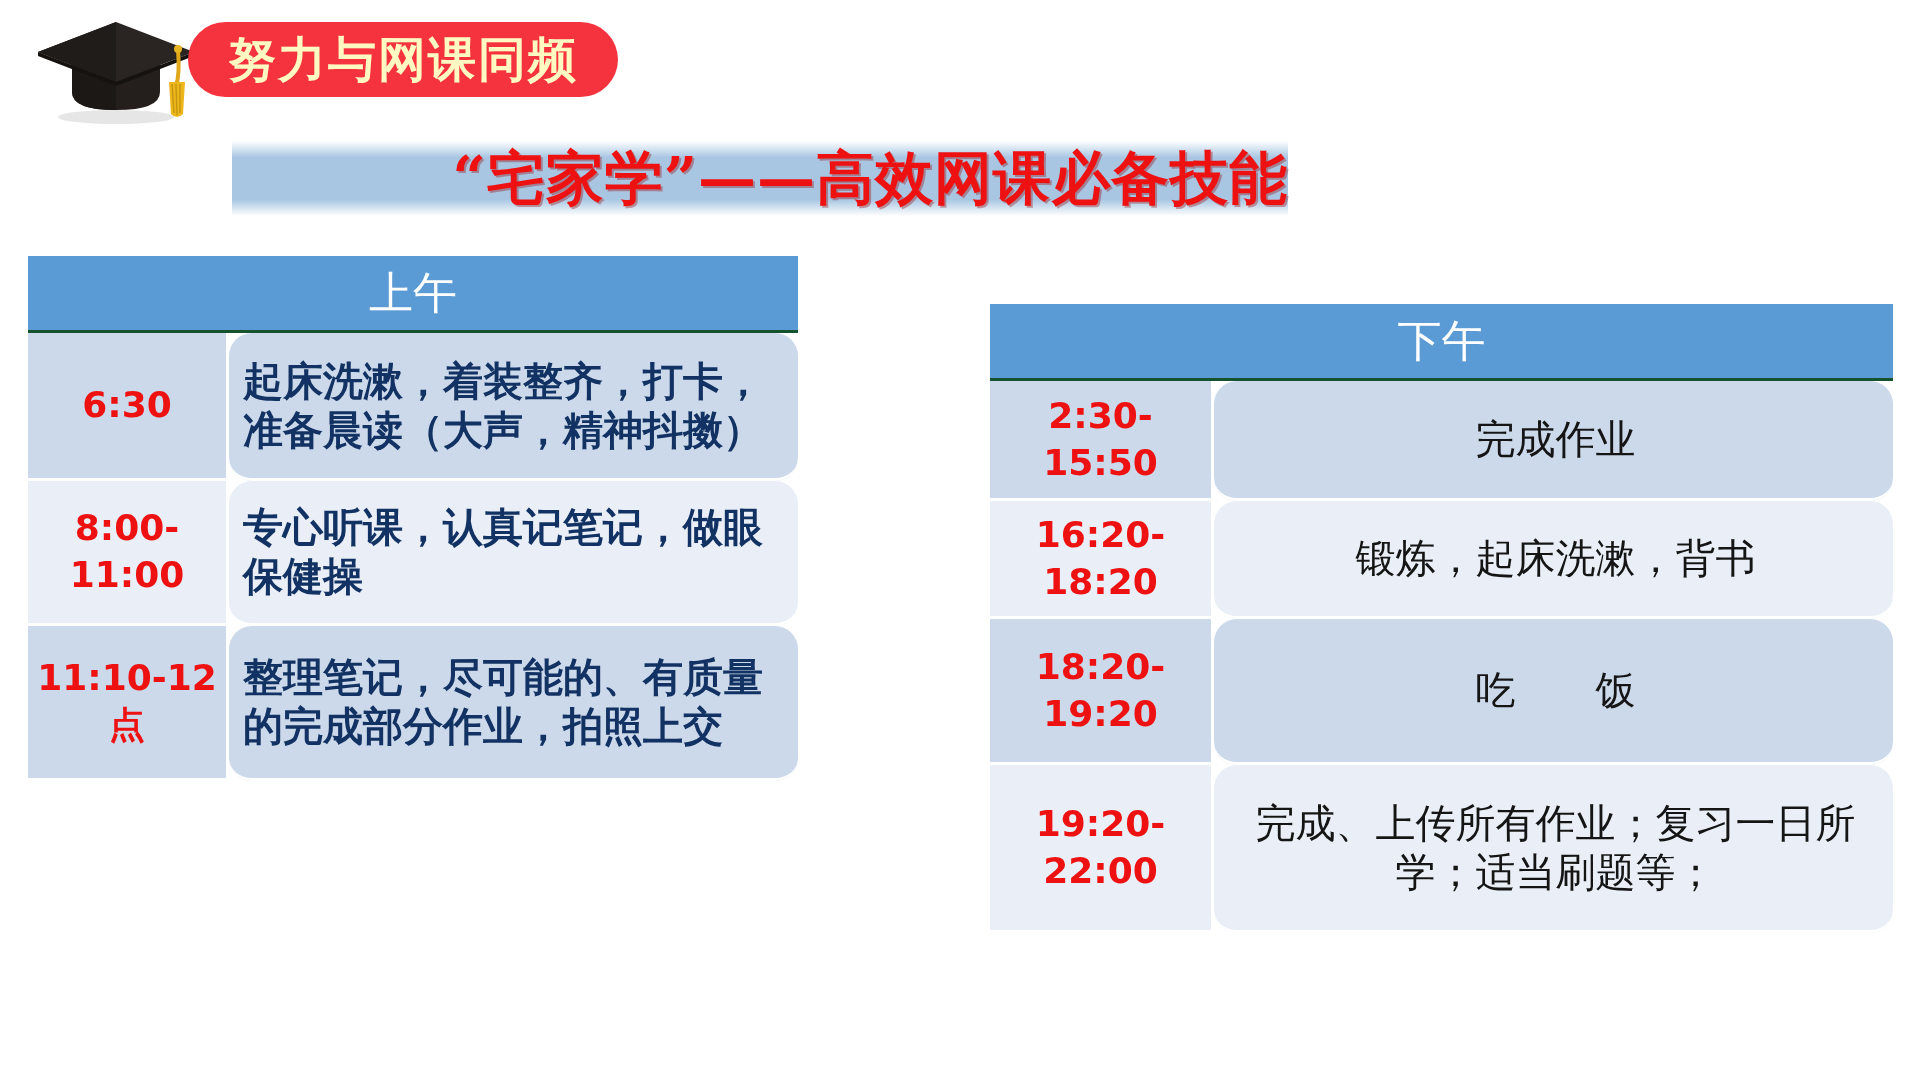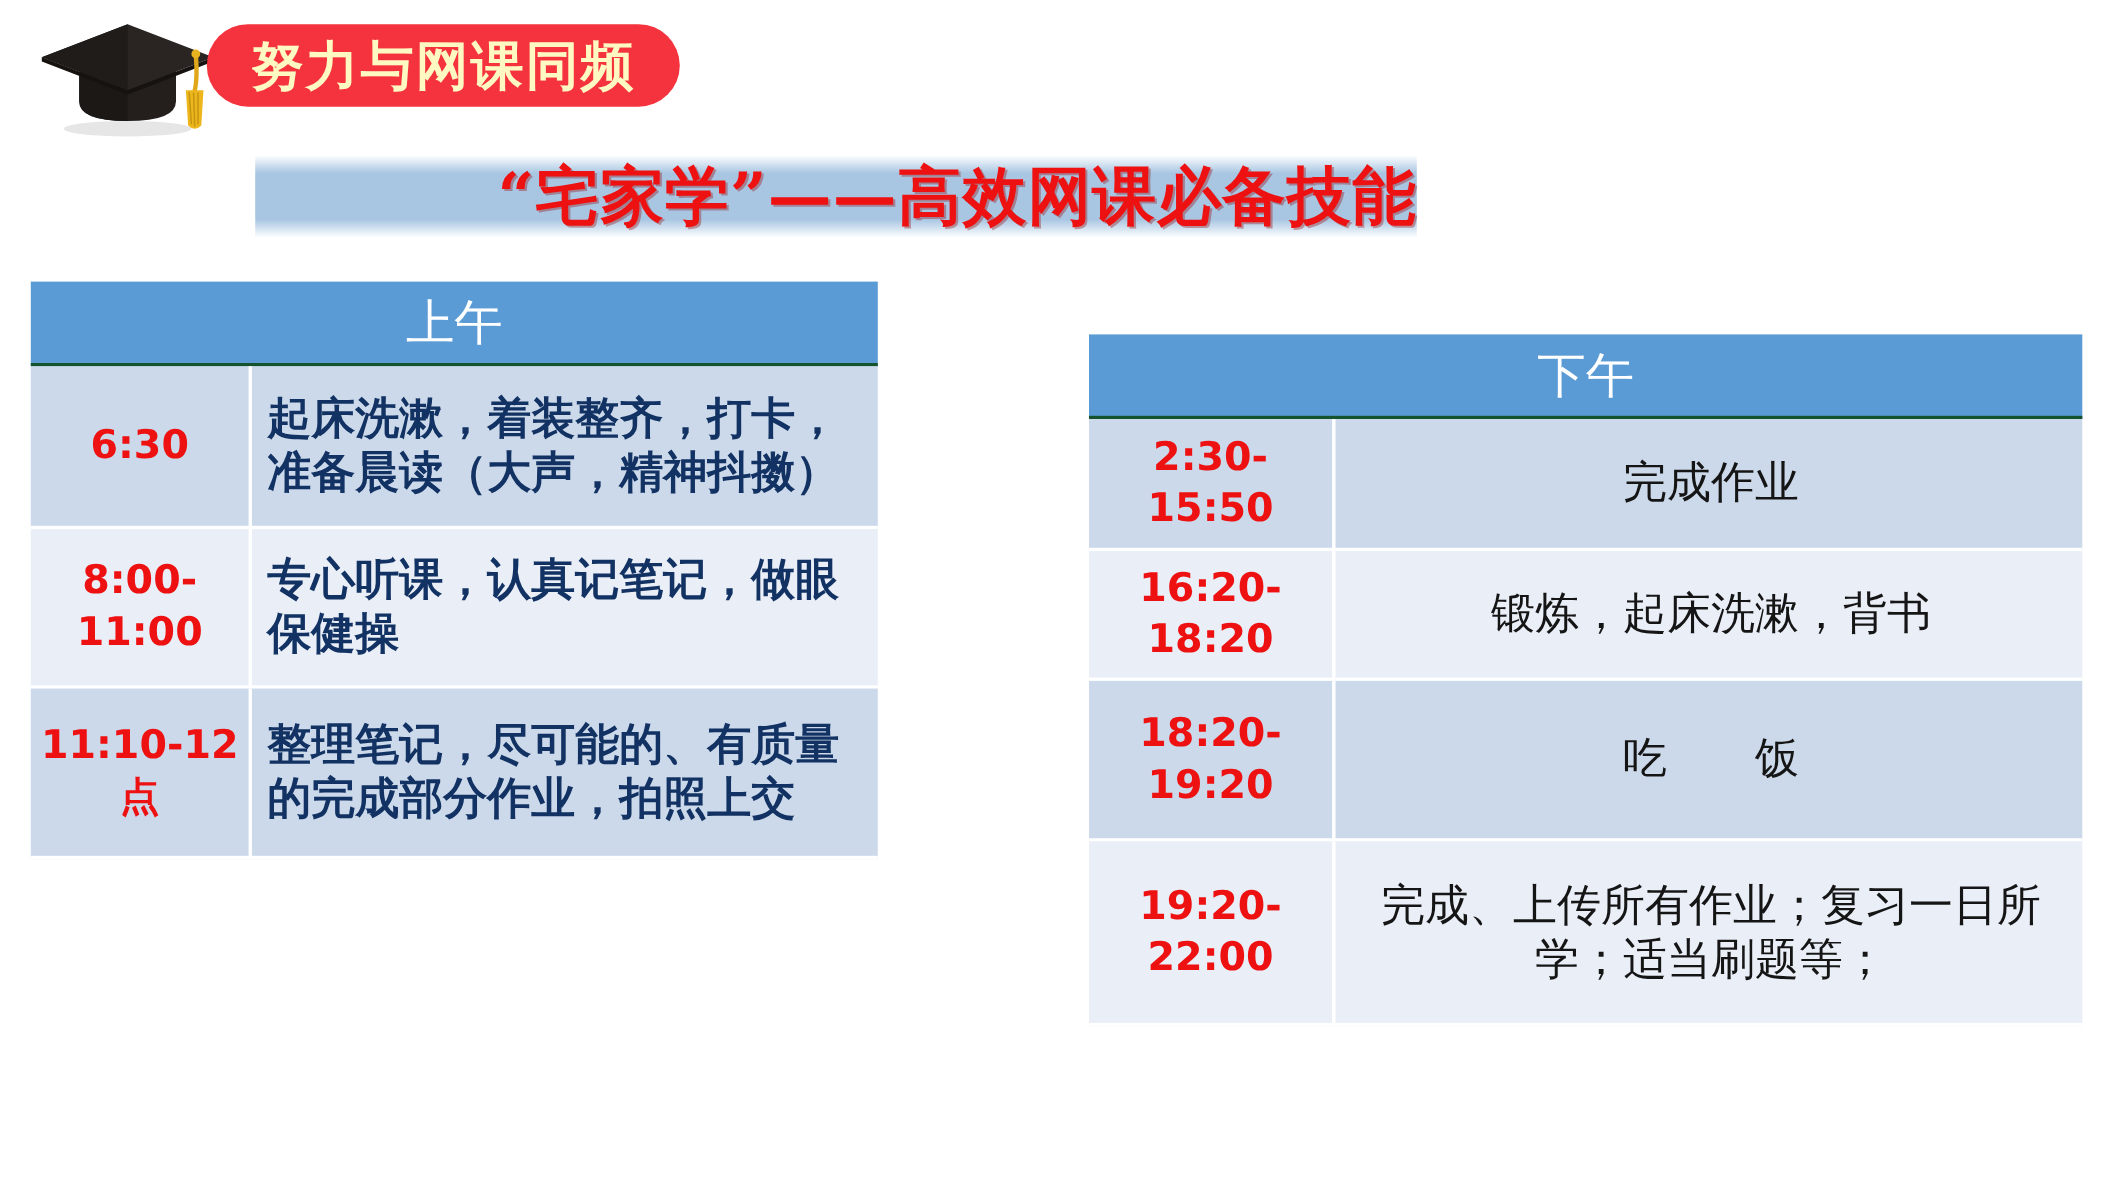--- a/index.html
+++ b/index.html
@@ -120,20 +120,21 @@
     border-right: 3px solid #ffffff;
     line-height: 1.3;
     padding: 6px 4px;
     white-space: pre-line;
   }
   .task-cell {
     font-size: 40px;
     line-height: 1.22;
     padding: 8px 10px 8px 14px;
     font-family: "DejaVu Serif", "Liberation Serif", serif;
+    border-radius: 23px;
   }
 
   
   #morning-table .task-cell {
     color: #123263;
     font-weight: bold;
     text-align: left;
   }
   #morning-table .time-cell { width: 190px; }
 

